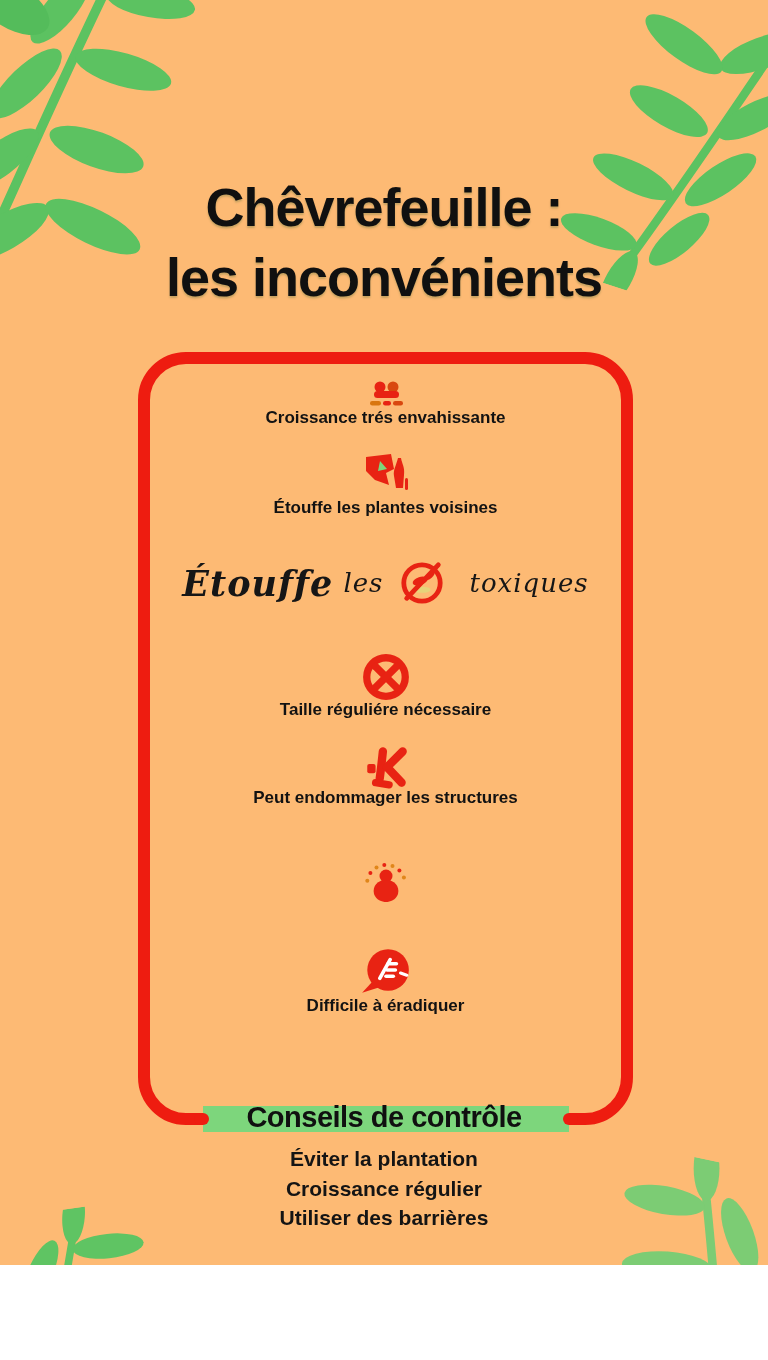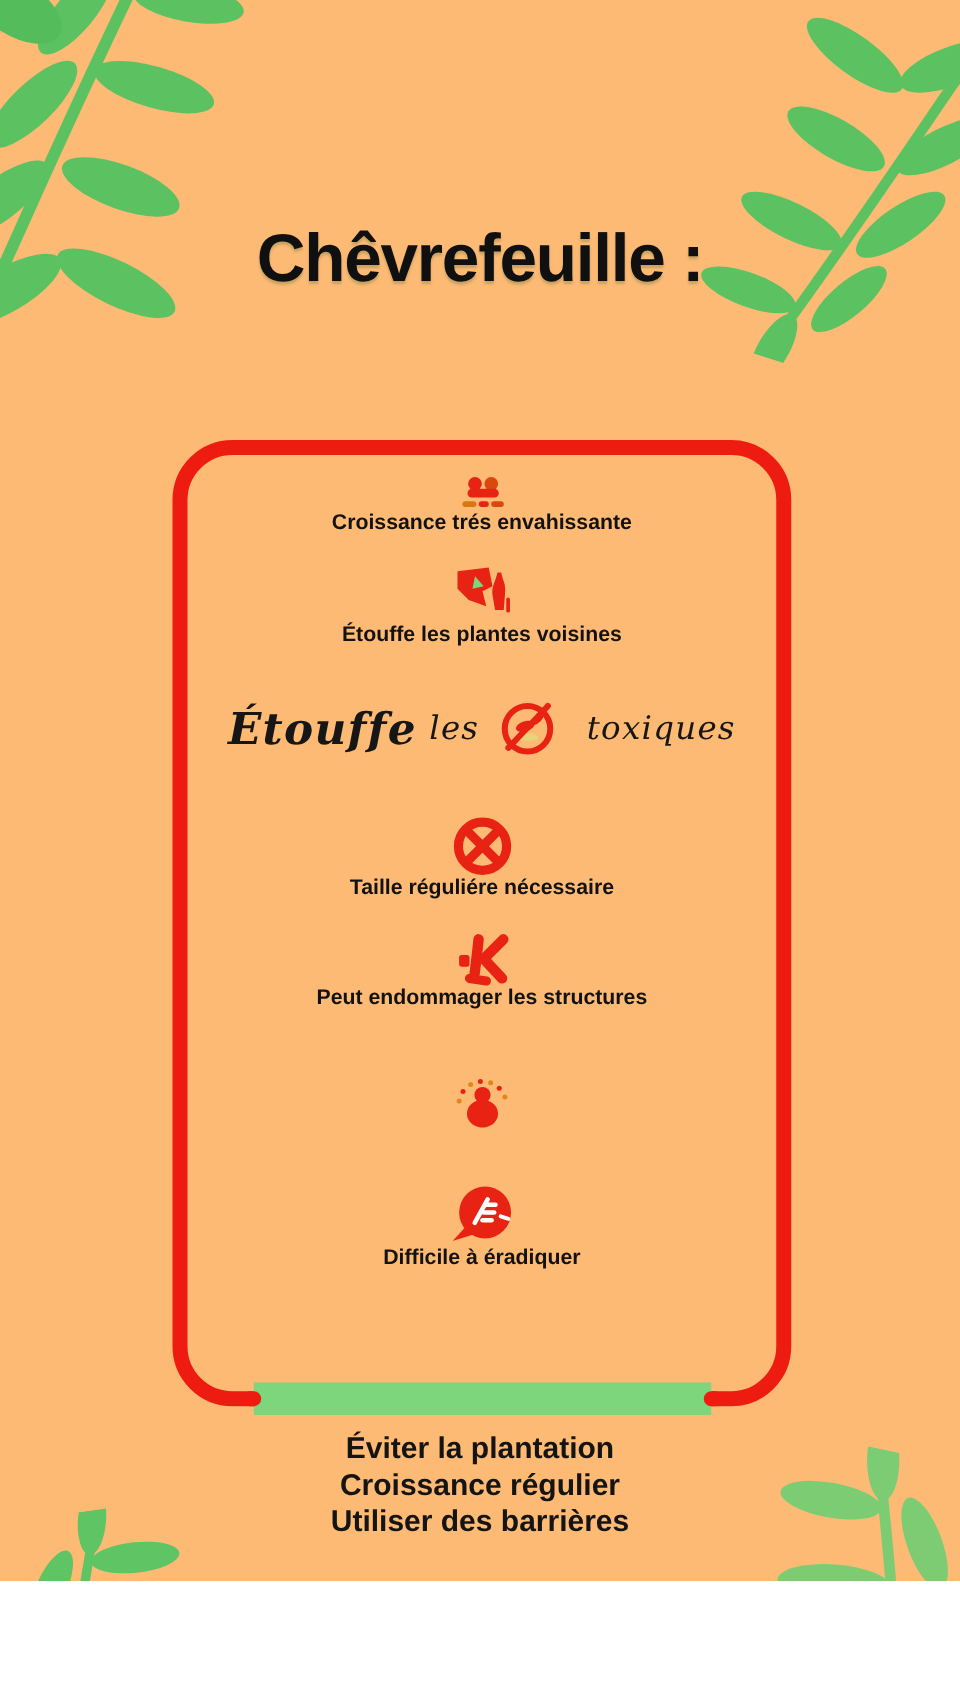--- a/index.html
+++ b/index.html
@@ -46,21 +46,21 @@
   .hand-pre{font-weight:bold;font-size:35px;margin-right:10px;}
   .hand-mid{margin-right:16px;}
   .hand-post{margin-left:24px;}
   .hand-line2{text-align:center;}
   .tips-heading{
     position:absolute;left:0;top:1101px;width:768px;text-align:center;
     font-size:29px;font-weight:bold;color:#101010;letter-spacing:-.5px;
   }
   .tips-list{
     position:absolute;left:0;top:1144px;width:768px;text-align:center;
-    font-size:24px;line-height:29.5px;font-weight:bold;color:#141414;
+    font-size:21px;line-height:29.5px;font-weight:bold;color:#141414;
   }
 </style>
 </head>
 <body>
 
 <div class="canvas">
 
   <svg width="0" height="0" style="position:absolute">
     <defs>
       <symbol id="branch" viewBox="0 0 220 320">
@@ -89,20 +89,21 @@
   </svg>
   <svg class="leaf-svg" style="left:-32px;top:1208px;color:#5fc463;transform:rotate(-8deg);" width="236" height="300" viewBox="0 0 220 320">
     <use href="#branch"></use>
   </svg>
   <svg class="leaf-svg" style="left:548px;top:1158px;color:#72ce74;opacity:.92;transform:scaleX(-1) rotate(-12deg);" width="266" height="344" viewBox="0 0 220 320">
     <use href="#branch"></use>
   </svg>
 
   <div class="title">
     <div>Chêvrefeuille :</div>
+    <div>les inconvénients</div>
   </div>
 
   <div class="red-box"></div>
   <div class="border-gap-mask"></div>
   <div class="border-cap cap-left"></div>
   <div class="border-cap cap-right"></div>
 
   <div class="icon-row" style="top:380px;">
     <svg width="40" height="30" viewBox="0 0 40 30">
       <circle cx="14" cy="7" r="5.5" fill="#e82313"></circle>
@@ -179,19 +180,20 @@
       <circle cx="28" cy="25" r="20" fill="#e82313"></circle>
       <line x1="20" y1="33" x2="30" y2="15" stroke="#ffffff" stroke-width="3.5" stroke-linecap="round"></line>
       <line x1="28" y1="19" x2="36" y2="19" stroke="#ffffff" stroke-width="3.5" stroke-linecap="round"></line>
       <line x1="27" y1="25" x2="35" y2="25" stroke="#ffffff" stroke-width="3.5" stroke-linecap="round"></line>
       <line x1="26" y1="31" x2="33" y2="31" stroke="#ffffff" stroke-width="3.5" stroke-linecap="round"></line>
       <line x1="40" y1="28" x2="46" y2="30" stroke="#ffffff" stroke-width="3" stroke-linecap="round"></line>
     </svg>
   </div>
   <div class="label" style="top:992px;">Difficile à éradiquer</div>
 
+  <div class="tips-heading">Conseils de contrôle</div>
   <div class="tips-list">
     <div>Éviter la plantation</div>
     <div>Croissance régulier</div>
     <div>Utiliser des barrières</div>
   </div>
 
 </div>
 
 </body></html>

